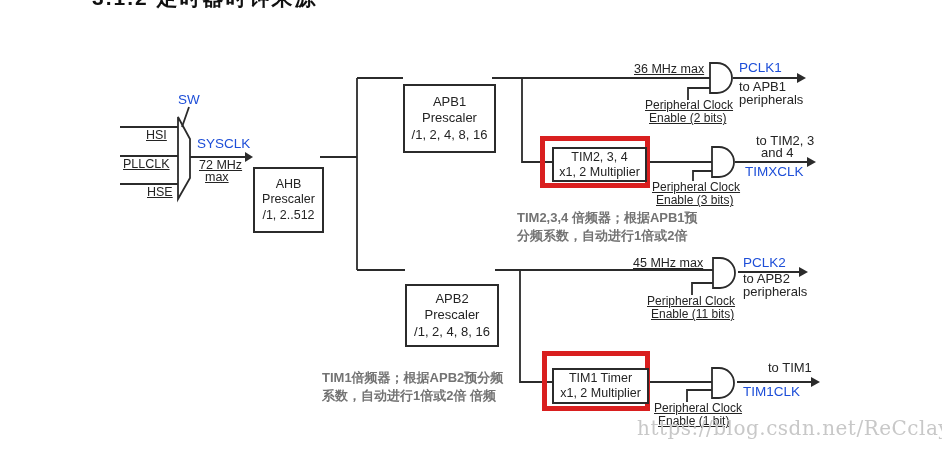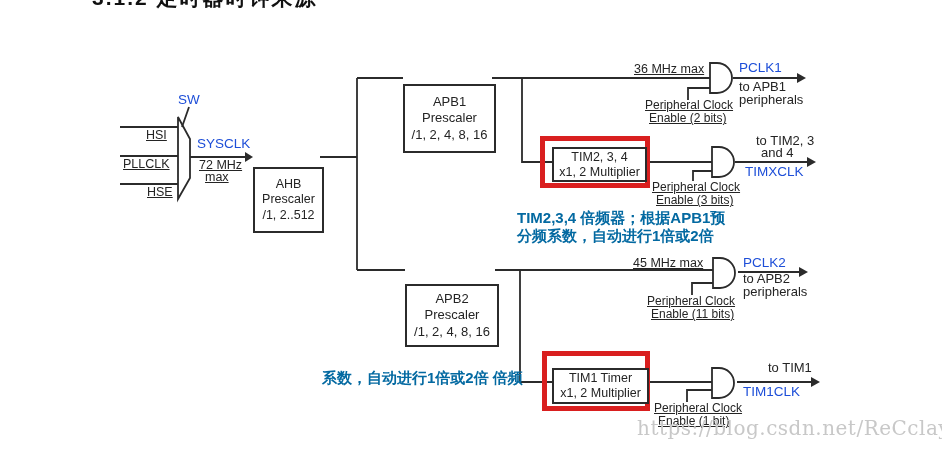--- a/index.html
+++ b/index.html
@@ -21,21 +21,21 @@
     display:flex;flex-direction:column;align-items:center;justify-content:center;
     font-size:13px;color:#242424;text-align:center;line-height:1.25;z-index:3;margin-top:41px;
   }
   .redbox{position:absolute;border:5px solid #d91f1f;background:transparent;z-index:4;}
   .innerbox{
     position:absolute;border:2px solid #2b2b2b;background:#fff;z-index:5;
     display:flex;flex-direction:column;align-items:center;justify-content:center;
     font-size:12.5px;color:#242424;text-align:center;line-height:1.2;
   }
   .note{
-    position:absolute;color:#0369a1;font-size:15px;font-weight:bold;
+    position:absolute;color:#737373;font-size:13px;font-weight:bold;
     line-height:18px;white-space:nowrap;z-index:6;
   }
   #watermark{
     left:637px;top:416px;font-family:"DejaVu Serif",serif;font-size:20px;
     color:#c8c8c8;letter-spacing:0.5px;z-index:7;
   }
   .z2{z-index:2;}
 </style>
 </head>
 <body>
@@ -148,18 +148,19 @@
   <div class="abs lbl-md" style="left:768px;top:361px">to TIM1</div>
   <div class="abs lbl-lg" style="left:743px;top:385px">TIM1CLK</div>
   <div class="abs lbl" style="left:654px;top:402px;font-size:12px">Peripheral Clock</div>
   <div class="abs lbl" style="left:658px;top:415px;font-size:12px">Enable (1 bit)</div>
 
   <div class="note" style="left:517px;top:209px">
     <div>TIM2,3,4 倍频器；根据APB1预</div>
     <div>分频系数，自动进行1倍或2倍</div>
   </div>
   <div class="note" style="left:322px;top:369px">
+    <div>TIM1倍频器；根据APB2预分频</div>
     <div>系数，自动进行1倍或2倍 倍频</div>
   </div>
 
   <div id="watermark" class="abs">https://blog.csdn.net/ReCclay</div>
 
 </div>
 
 </body></html>

